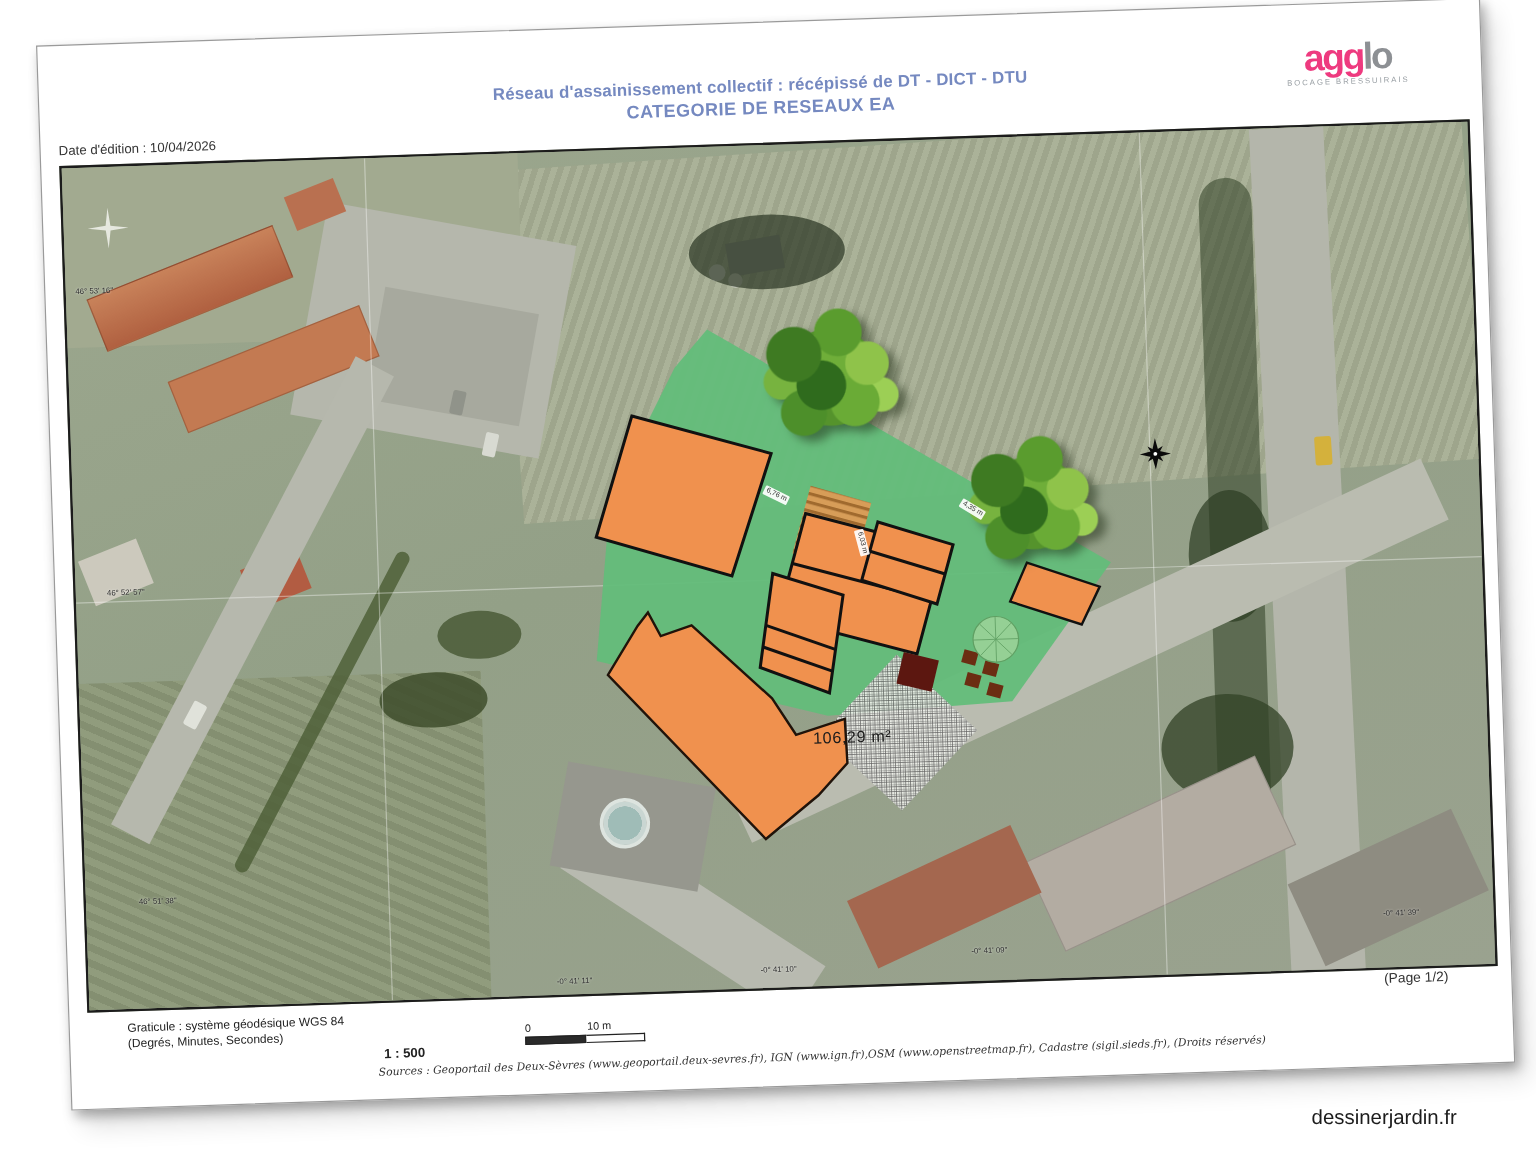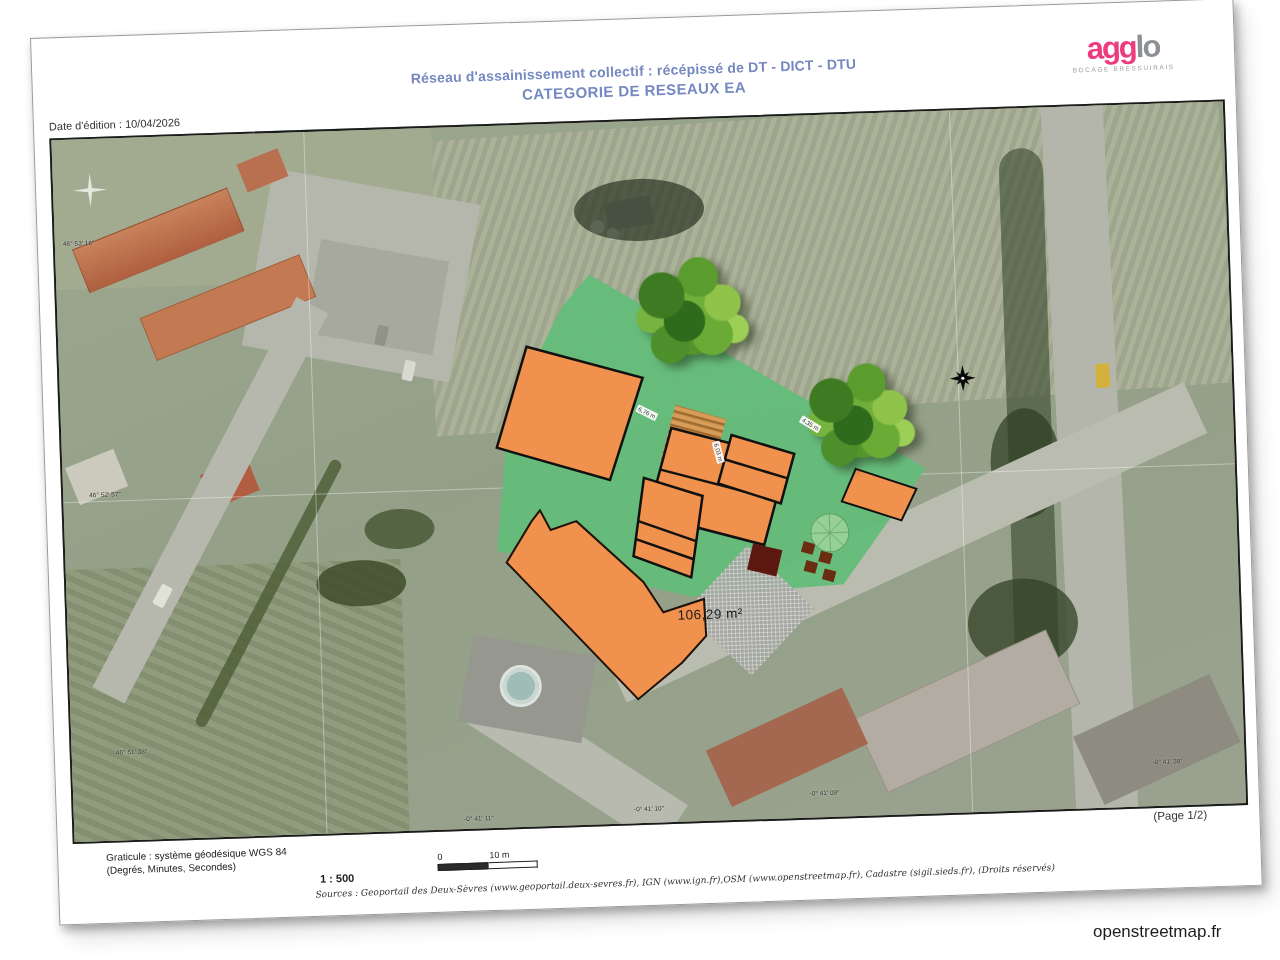--- a/index.html
+++ b/index.html
@@ -214,14 +214,14 @@
       </div>
       <div class="scalebar-bar">
         <div class="sb-dark"></div>
         <div class="sb-light"></div>
       </div>
     </div>
     <div class="sources">Sources : Geoportail des Deux-Sèvres (www.geoportail.deux-sevres.fr), IGN (www.ign.fr),OSM (www.openstreetmap.fr), Cadastre (sigil.sieds.fr), (Droits réservés)</div>
     <div class="page-label">(Page 1/2)</div>
   </div>
 
-  <div class="watermark">openstreetmap.fr</div>
+  <div class="watermark">dessinerjardin.fr</div>
 </div>
 
 </body></html>

